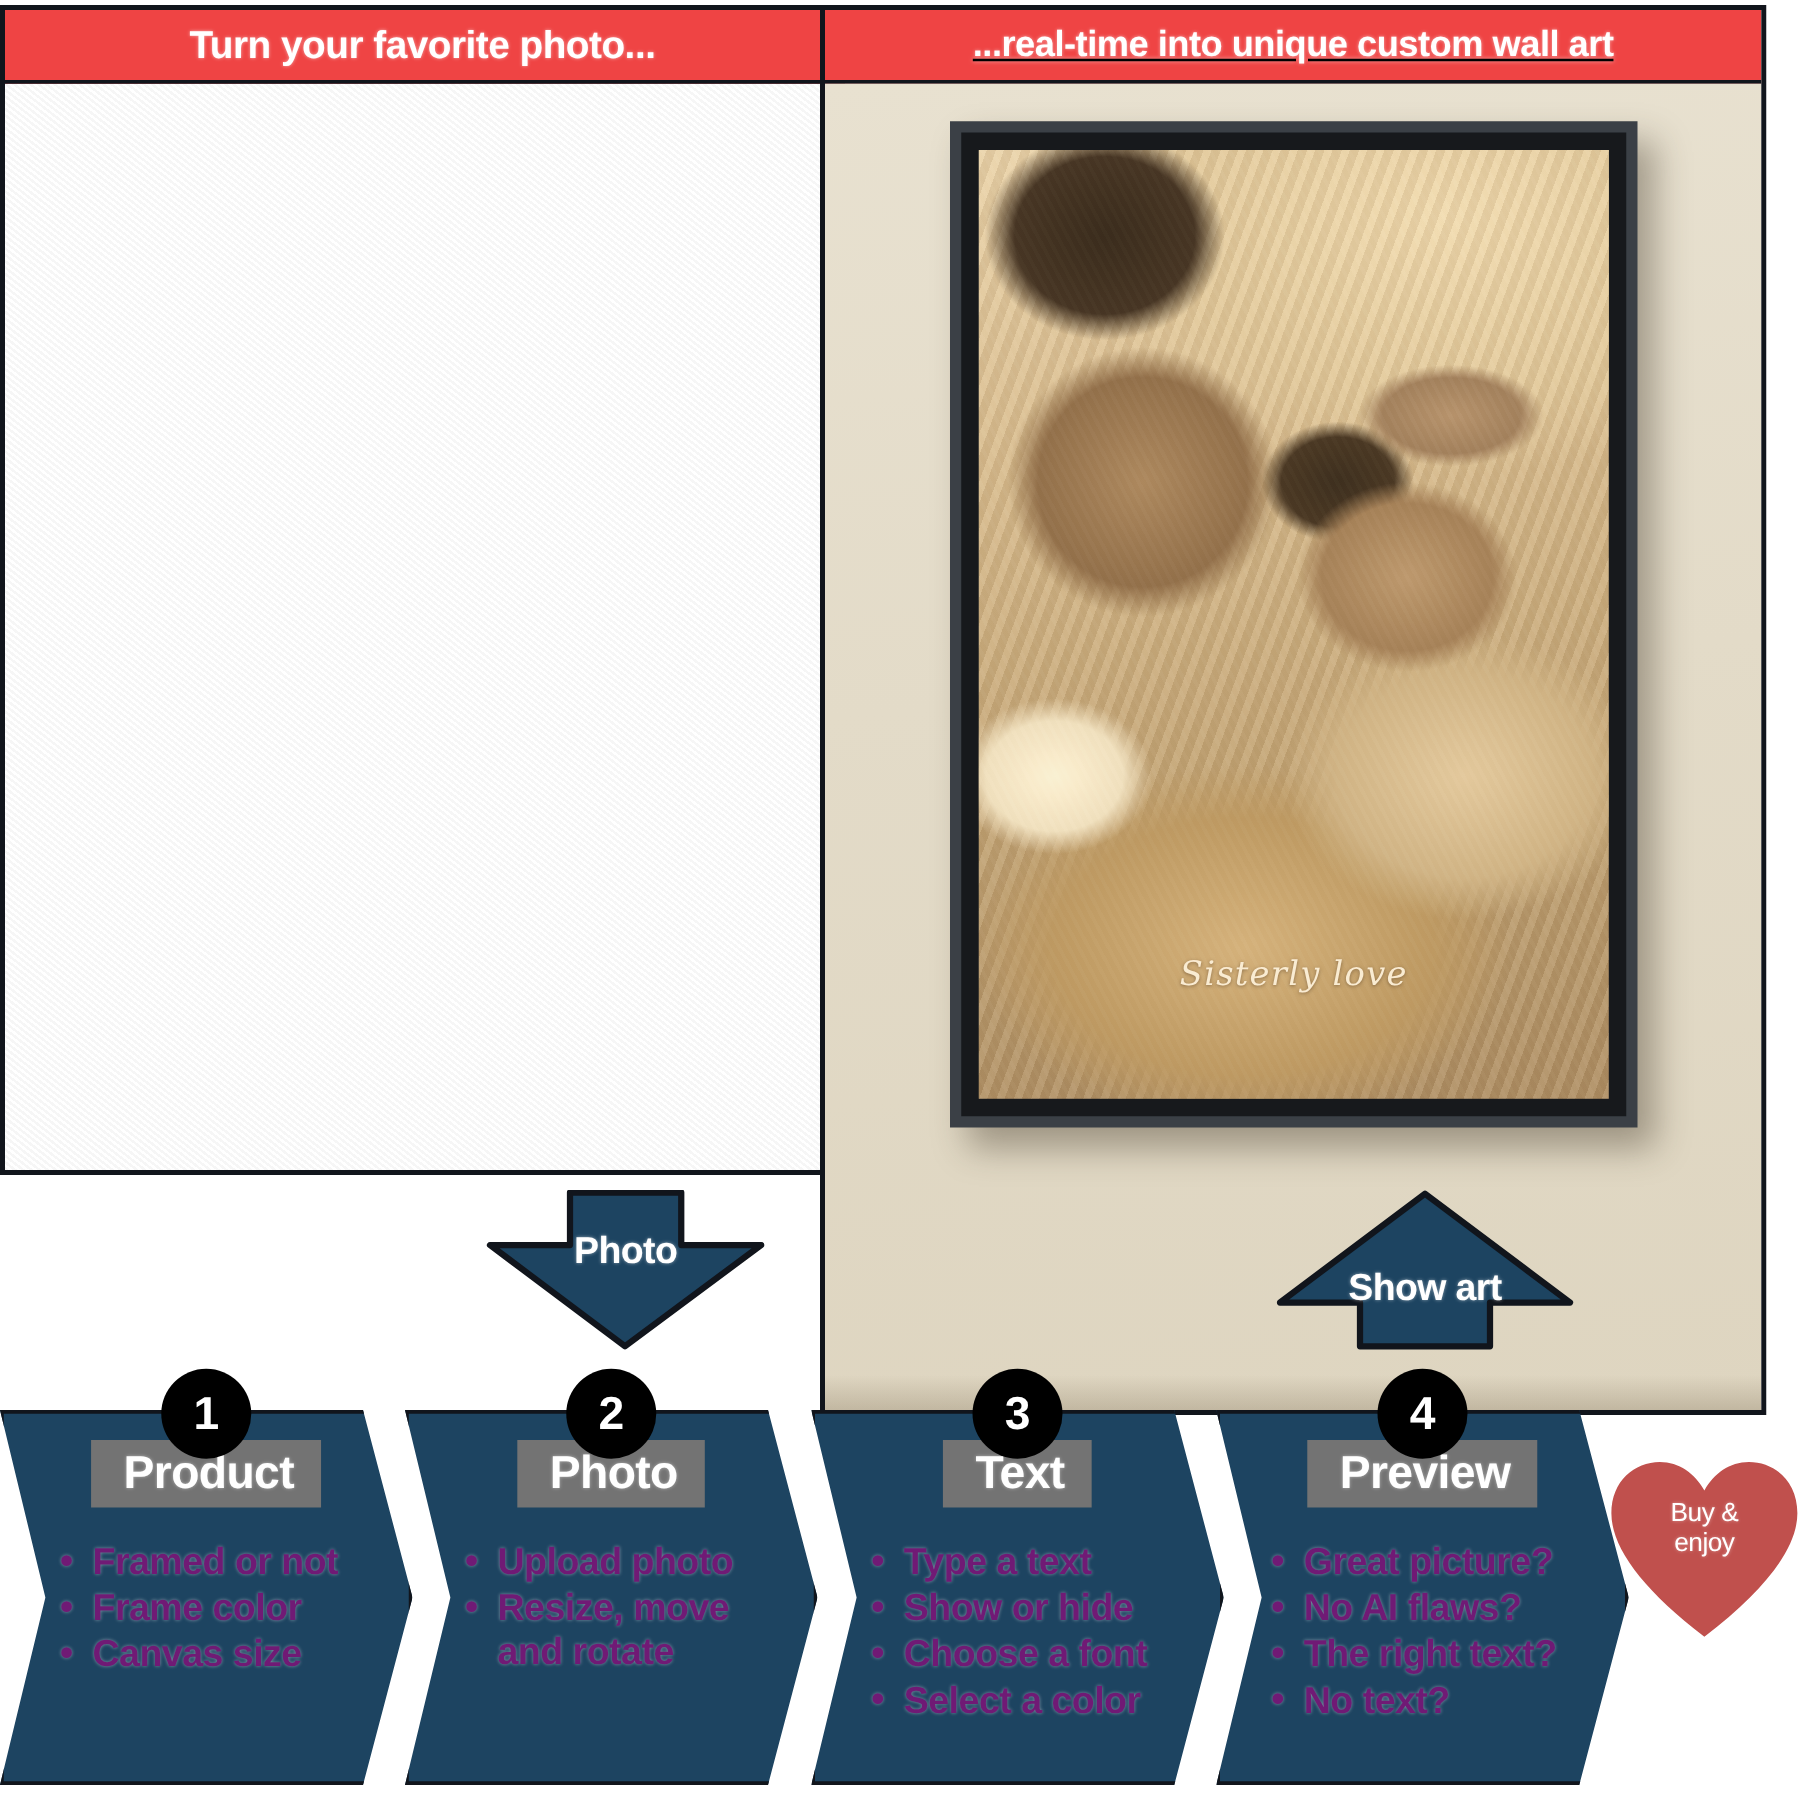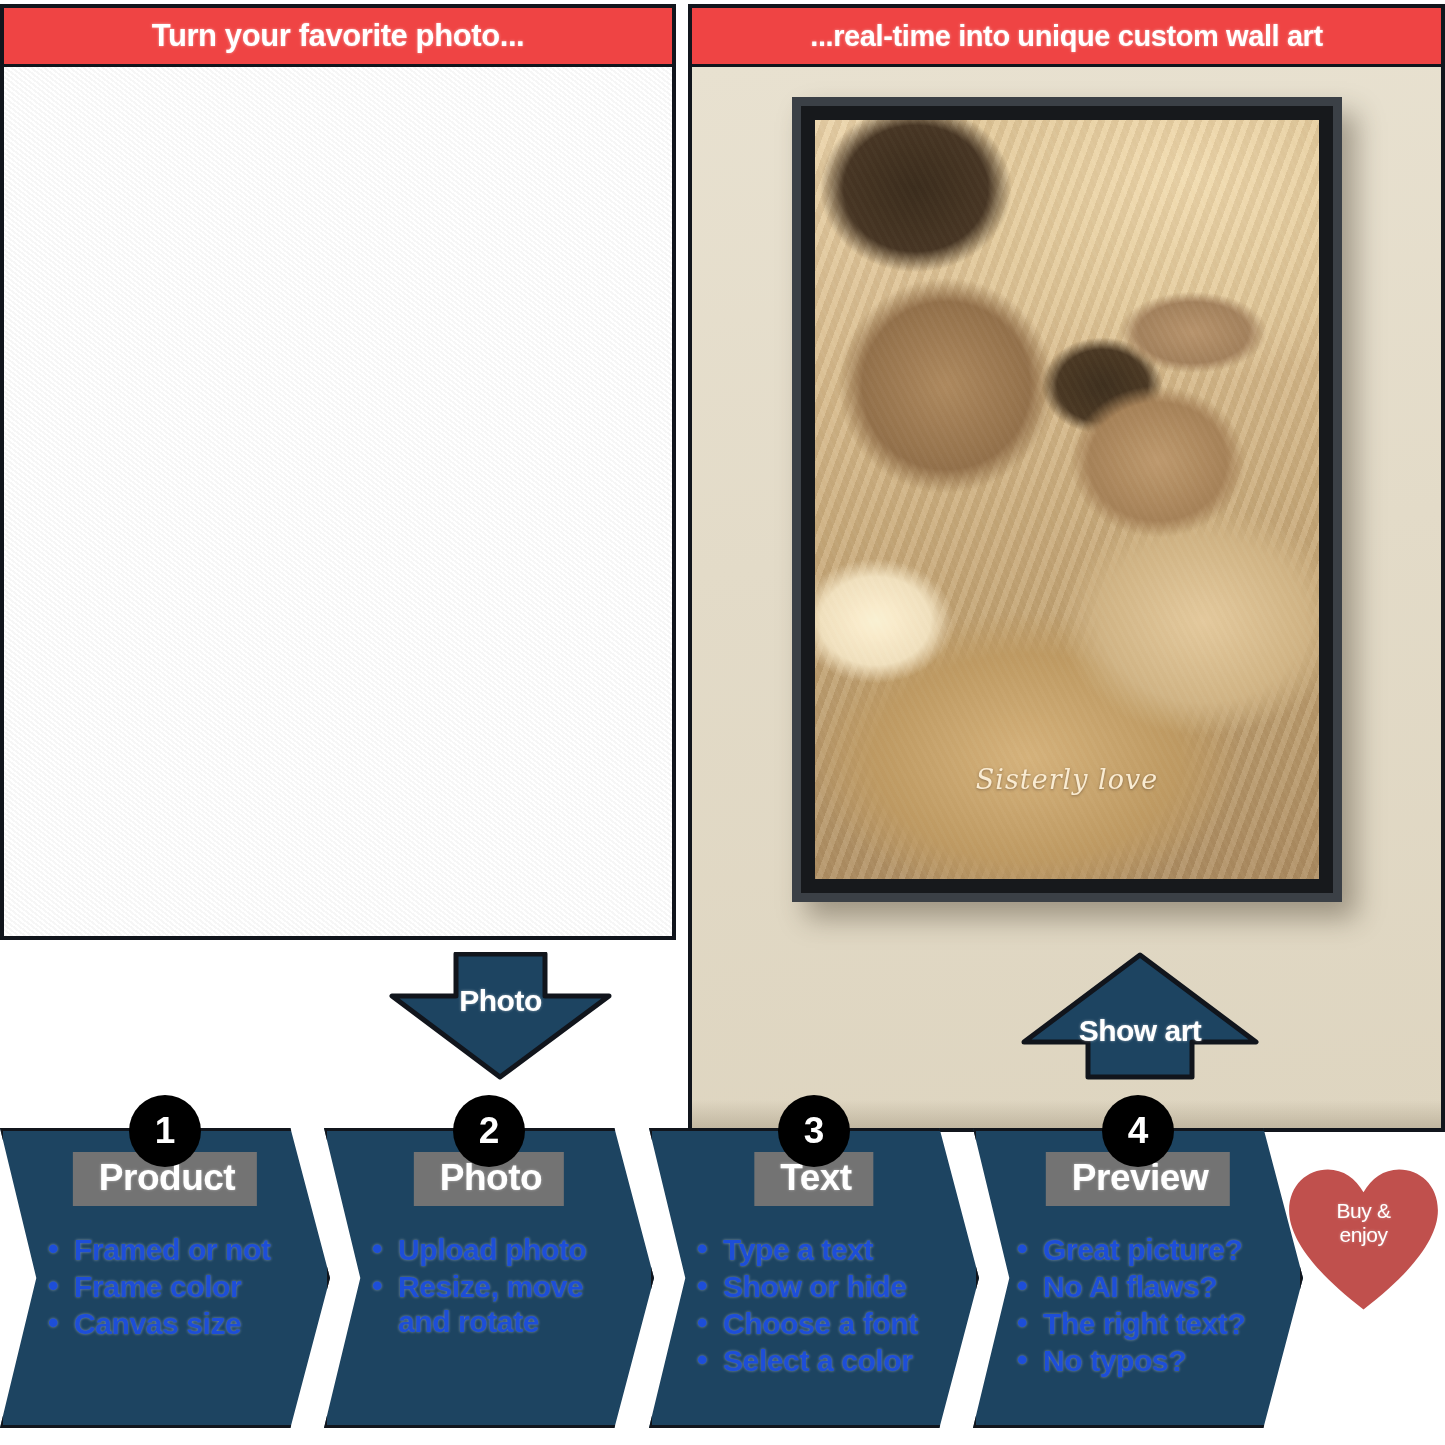--- a/index.html
+++ b/index.html
@@ -9,21 +9,21 @@
     font-family:"Liberation Sans", sans-serif;
     overflow:hidden;
     position:relative;
   }
 
   
   .panels{position:absolute;left:0;top:0;width:1445px;height:940px;}
 
   .panel{position:absolute;top:4px;border:4px solid #11151c;box-sizing:border-box;overflow:hidden;}
   .panel-left{left:0px;width:676px;height:936px;}
-  .panel-right{left:688px;width:757px;height:1128px;}
+  .panel-right{left:656px;width:757px;height:1128px;text-decoration:underline;}
 
   .panel-header{
     position:relative;
     height:56px;
     background:#ef4444;
     border-bottom:3px solid #11151c;
     display:flex;align-items:center;justify-content:center;
     color:#ffffff;
     font-size:31px;font-weight:bold;letter-spacing:-0.4px;
     text-shadow:0 0 3px rgba(255,255,255,.55);
@@ -185,21 +185,21 @@
     z-index:2;white-space:nowrap;
     text-shadow:0 0 3px rgba(255,255,255,.45);
   }
   .step-list{
     position:absolute;top:104px;left:48px;right:26px;
     margin:0;padding:0;list-style:none;
     z-index:2;
   }
   .step-list li{
     position:relative;
-    color:#1d4ed8;
+    color:#701a75;
     font-size:30px;font-weight:bold;
     line-height:1.17;
     letter-spacing:-0.4px;
     padding-left:26px;
     margin-bottom:2px;
     text-shadow:0 0 3px rgba(255,255,255,.45);
   }
   .step-list li::before{
     content:"•";
     position:absolute;left:0;top:-1px;
@@ -302,21 +302,21 @@
   </div>
 
   <div class="step step-4">
     <div class="step-shape"></div>
     <div class="step-num">4</div>
     <div class="step-title">Preview</div>
     <ul class="step-list">
       <li>Great picture?</li>
       <li>No AI flaws?</li>
       <li>The right text?</li>
-      <li>No typos?</li>
+      <li>No text?</li>
     </ul>
   </div>
 </div>
 
 <div class="heart">
   <svg viewBox="0 0 100 100" preserveAspectRatio="none">
     <path d="M50,95 C18,70 2,48 2,30 C2,13 14,3 27,3 C37,3 45,9 50,18 C55,9 63,3 73,3 C86,3 98,13 98,30 C98,48 82,70 50,95 Z" fill="#c0504d"></path>
   </svg>
   <div class="heart-label">
     <span>Buy &amp;</span><br>

